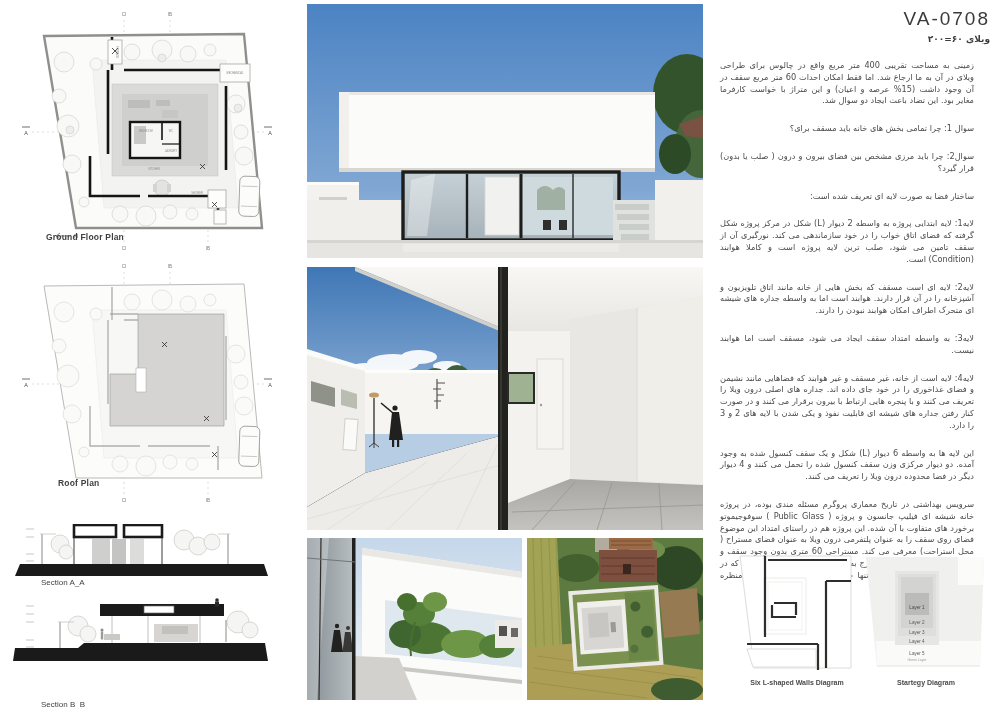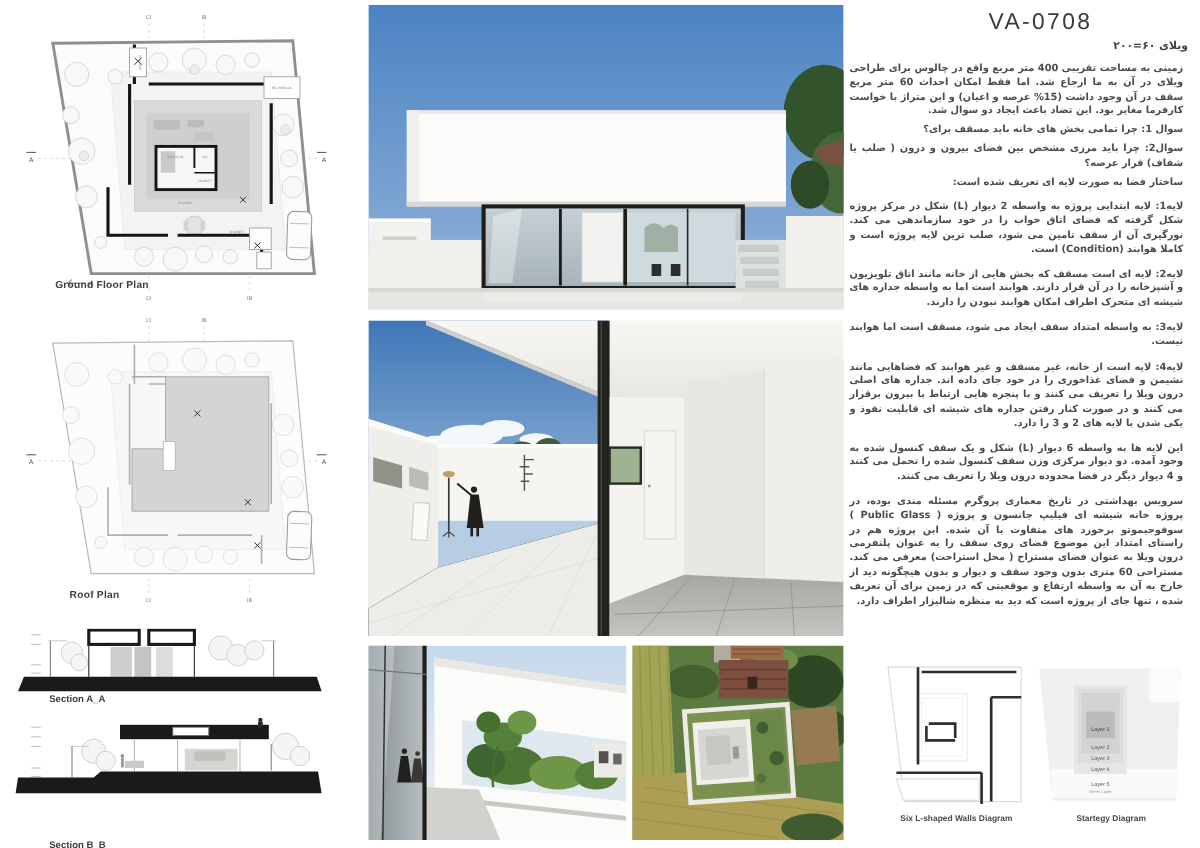--- a/index.html
+++ b/index.html
@@ -2,29 +2,29 @@
 <html lang="en"><head>
 <meta charset="utf-8">
 <style>
   html,body{margin:0;padding:0;}
   body{width:1000px;height:707px;position:relative;background:#ffffff;overflow:hidden;
        font-family:"Liberation Sans",sans-serif;}
   .abs{position:absolute;}
   svg{display:block;}
   
   .plan-caption{font-size:8.5px;color:#3f3f3f;font-weight:700;letter-spacing:.2px;}
-  .sec-caption{font-size:8px;color:#3f3f3f;font-weight:700;}
+  .sec-caption{font-size:8px;color:#3f3f3f;font-weight:400;}
   
   #right-col{left:704px;top:8px;width:286px;position:absolute;}
-  .board-title{text-align:center;font-size:19px;letter-spacing:2px;color:#3a3a3a;font-weight:500;line-height:22px;padding-left:40px;}
+  .board-title{text-align:right;font-size:19px;letter-spacing:2px;color:#3a3a3a;font-weight:500;line-height:22px;padding-left:40px;}
   .board-subtitle{text-align:right;font-size:9px;color:#3e3e3e;font-weight:700;margin-top:4px;
        direction:rtl;font-family:"DejaVu Sans",sans-serif;}
   .article{margin-top:7px;direction:rtl;text-align:justify;text-align-last:right;
        font-family:"DejaVu Sans",sans-serif;font-size:8.2px;line-height:11.8px;color:#4b4b4b;}
-  .article p{margin:4px;font-weight:bold;}
+  .article p{margin:16px;}
   .article p.gap{margin-top:9px;}
   
   .diag-caption{font-size:7px;color:#4a4a4a;font-weight:700;text-align:center;}
   .svgtext{font-family:"Liberation Sans",sans-serif;}
 </style>
 </head>
 <body>
 
 <div class="abs" style="left:12px;top:4px;width:270px;height:250px;">
   <svg width="270" height="250" viewBox="0 0 270 250">
@@ -199,21 +199,21 @@
       <text x="196" y="246">IB</text>
       <text x="14" y="131" font-size="5.4" fill="#4a4a48">A</text>
       <text x="258" y="131" font-size="5.4" fill="#4a4a48">A</text>
     </g>
     <g stroke="#4a4a48" stroke-width="0.8">
       <line x1="10" y1="123" x2="18" y2="123"></line>
         <line x1="252" y1="123" x2="260" y2="123"></line>
     </g>
   </svg>
 </div>
-<div class="abs plan-caption" style="left:58px;top:490px;">Roof Plan</div>
+<div class="abs plan-caption" style="left:58px;top:478px;">Roof Plan</div>
 
 <div class="abs" style="left:12px;top:524px;width:270px;height:54px;">
   <svg width="270" height="54" viewBox="0 0 270 54">
     <g stroke="#a2a2a0" stroke-width="0.6">
       <line x1="14" y1="5" x2="22" y2="5"></line>
         <line x1="14" y1="13" x2="22" y2="13"></line>
       <line x1="14" y1="30" x2="22" y2="30"></line>
         <line x1="14" y1="37" x2="22" y2="37"></line>
     </g>
     <g stroke="#c8c8c6" stroke-width="0.7" fill="#f5f5f3">
@@ -560,21 +560,21 @@
     </g>
   </svg>
 </div>
 
 <div id="right-col">
   <div class="board-title">VA-0708</div>
   <div class="board-subtitle">ویلای ۶۰=۲۰۰</div>
   <div class="article">
     <p>زمینی به مساحت تقریبی 400 متر مربع واقع در چالوس برای طراحی ویلای در آن به ما ارجاع شد. اما فقط امکان احداث 60 متر مربع سقف در آن وجود داشت (15% عرصه و اعیان) و این متراژ با خواست کارفرما مغایر بود. این تضاد باعث ایجاد دو سوال شد.</p>
     <p>سوال 1: چرا تمامی بخش های خانه باید مسقف برای؟</p>
-    <p>سوال2: چرا باید مرزی مشخص بین فضای بیرون و درون ( صلب یا شفاف) قرار عرصه؟</p>
+    <p>سوال2: چرا باید مرزی مشخص بین فضای بیرون و درون ( صلب یا بدون) قرار گیرد؟</p>
     <p>ساختار فضا به صورت لایه ای تعریف شده است:</p>
     <p class="gap">لایه1: لایه ابتدایی پروژه به واسطه 2 دیوار (L) شکل در مرکز پروژه شکل گرفته که فضای اتاق خواب را در خود سازماندهی می کند. نورگیری آن از سقف تامین می شود، صلب ترین لایه پروژه است و کاملا هوابند (Condition) است.</p>
     <p class="gap">لایه2: لایه ای است مسقف که بخش هایی از خانه مانند اتاق تلویزیون و آشپزخانه را در آن قرار دارند. هوابند است اما به واسطه جداره های شیشه ای متحرک اطراف امکان هوابند نبودن را دارند.</p>
     <p class="gap">لایه3: به واسطه امتداد سقف ایجاد می شود، مسقف است اما هوابند نیست.</p>
     <p class="gap">لایه4: لایه است از خانه، غیر مسقف و غیر هوابند که فضاهایی مانند نشیمن و فضای غذاخوری را در خود جای داده اند. جداره های اصلی درون ویلا را تعریف می کنند و با پنجره هایی ارتباط با بیرون برقرار می کنند و در صورت کنار رفتن جداره های شیشه ای قابلیت نفوذ و یکی شدن با لایه های 2 و 3 را دارد.</p>
     <p class="gap">این لایه ها به واسطه 6 دیوار (L) شکل و یک سقف کنسول شده به وجود آمده. دو دیوار مرکزی وزن سقف کنسول شده را تحمل می کنند و 4 دیوار دیگر در فضا محدوده درون ویلا را تعریف می کنند.</p>
     <p class="gap">سرویس بهداشتی در تاریخ معماری پروگرم مسئله مندی بوده، در پروژه خانه شیشه ای فیلیپ جانسون و پروژه ( Public Glass ) سوفوجیموتو برخورد های متفاوت با آن شده. این پروژه هم در راستای امتداد این موضوع فضای روی سقف را به عنوان پلتفرمی درون ویلا به عنوان فضای مستراح ( محل استراحت) معرفی می کند. مستراحی 60 متری بدون وجود سقف و دیوار و بدون هیچگونه دید از خارج به آن به واسطه ارتفاع و موقعیتی که در زمین برای آن تعریف شده ، تنها جای از پروژه است که دید به منظره شالیزار اطراف دارد.</p>
   </div>
 </div>
 

